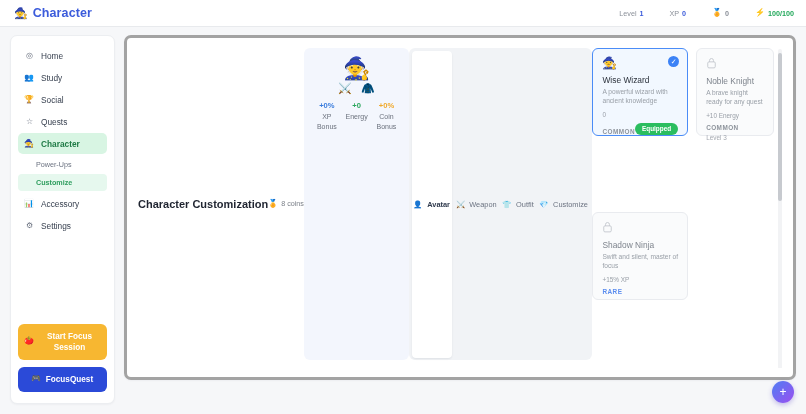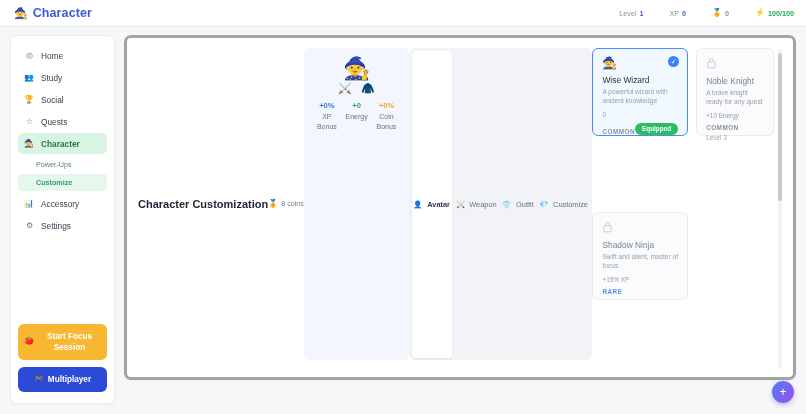--- a/index.html
+++ b/index.html
@@ -256,21 +256,21 @@
 
       <div class="side-spacer"></div>
 
       <div class="side-actions">
         <button class="btn btn-focus">
           <span class="bico">🍅</span>
           <span class="lbl">Start Focus Session</span>
         </button>
         <button class="btn btn-multi">
           <span class="bico">🎮</span>
-          <span class="lbl">Multiplayer</span>
+          <span class="lbl">FocusQuest</span>
         </button>
       </div>
     </div>
 
     <div class="main">
 
       <div class="main-head">
         <div class="page-title">Character Customization</div>
         <div class="coin-chip">
           <span class="mini-ico">🏅</span>

